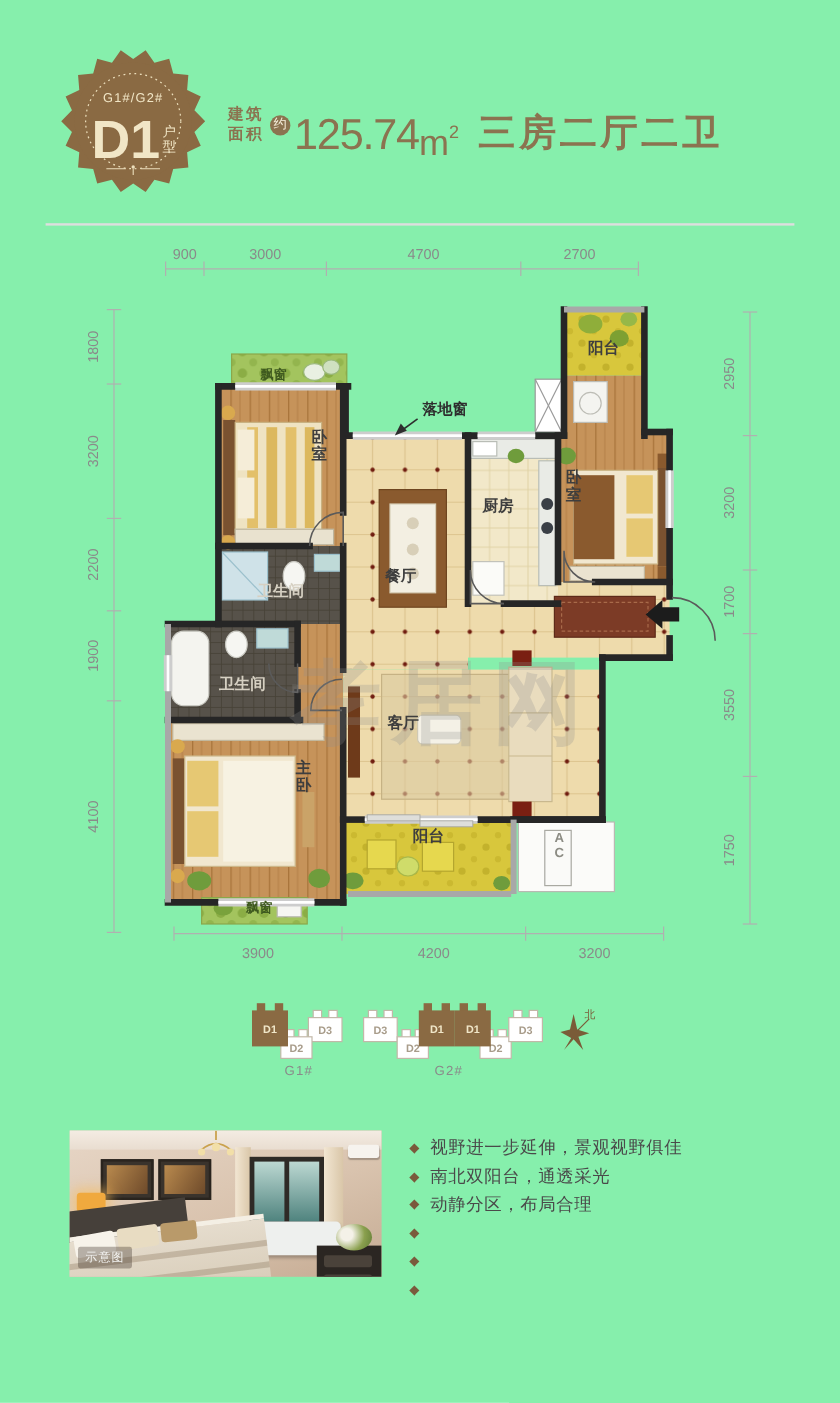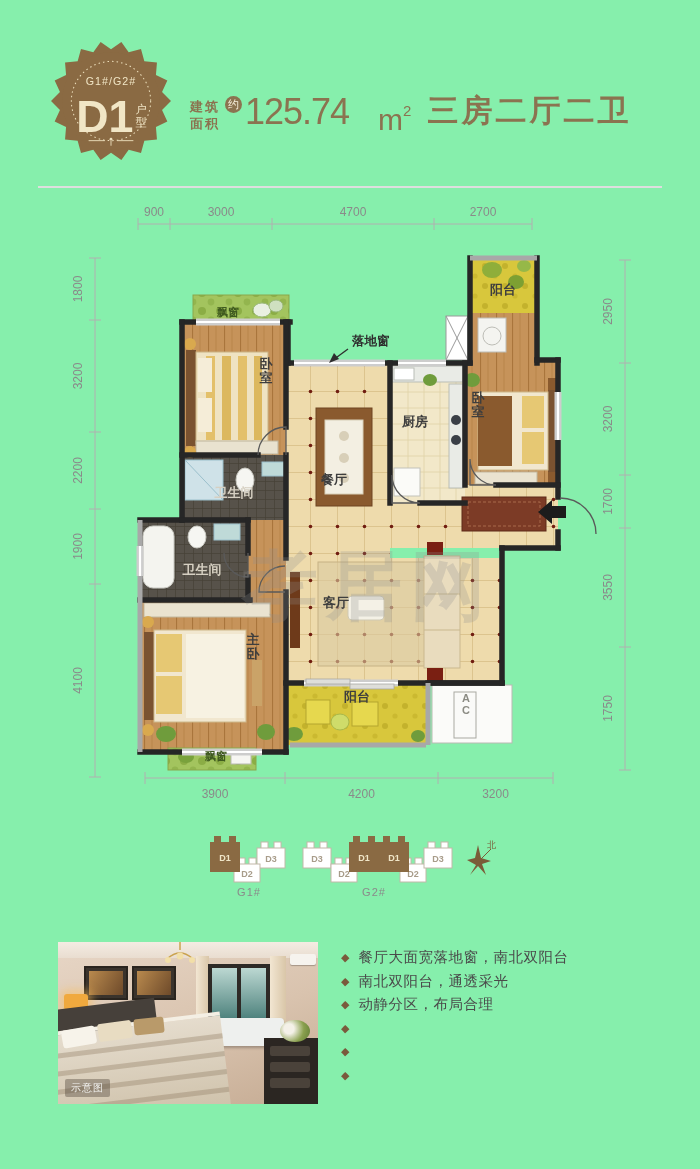--- a/index.html
+++ b/index.html
@@ -3,35 +3,35 @@
 <meta charset="utf-8">
 <style>
   html,body{margin:0;padding:0;background:#ffffff;}
   body{width:700px;height:1169px;position:relative;overflow:hidden;
        font-family:"Liberation Sans",sans-serif;}
   #root{position:absolute;inset:0;background:#86efac;}
 
   
   #badge{position:absolute;left:50px;top:40px;width:122px;height:122px;}
   #title{position:absolute;left:190px;top:86px;display:flex;align-items:flex-start;color:#8b7350;}
-  #area-prefix{font-size:13px;line-height:17px;letter-spacing:2px;font-weight:bold;margin-top:12px;}
+  #area-prefix{font-size:13px;line-height:17px;letter-spacing:2px;font-weight:bold;}
   #approx{width:17px;height:17px;border-radius:50%;background:#8b7350;color:#f6efdc;
           font-size:11px;line-height:17px;text-align:center;margin:10px 3px 0 5px;}
   #area-big{font-size:36px;line-height:52px;letter-spacing:-1px;}
-  #area-unit{font-size:30px;line-height:50px;margin-left:29px;}
+  #area-unit{font-size:30px;line-height:50px;}
   #area-sup{font-size:15px;vertical-align:14px;}
   #layout-desc{font-size:31px;line-height:50px;letter-spacing:3px;margin-left:16px;font-weight:bold;}
   #hdr-divider{position:absolute;left:38px;top:186px;width:624px;height:2px;background:#dedede;}
 
   
   #plan{position:absolute;left:0;top:195px;}
   text{font-family:"Liberation Sans",sans-serif;}
 
   
-  #photo{position:absolute;left:58px;top:942px;width:260px;height:162px;overflow:hidden;
+  #photo{position:absolute;left:58px;top:942px;width:260px;height:122px;overflow:hidden;
          background:linear-gradient(160deg,#e7d6c6 0%,#d9c3ae 55%,#c5ab93 100%);}
   .ph{position:absolute;}
   #ph-ceiling{left:0;top:0;width:260px;height:16px;background:linear-gradient(#f4ece3,#e9ddd0);}
   #ph-frame1{left:26px;top:24px;width:40px;height:30px;background:#3a332c;border:2px solid #2a241e;}
   #ph-frame1 div,#ph-frame2 div{position:absolute;inset:3px;background:linear-gradient(120deg,#b98a4e,#6e4a2a);}
   #ph-frame2{left:74px;top:24px;width:40px;height:30px;background:#3a332c;border:2px solid #2a241e;}
   #ph-window{left:150px;top:22px;width:62px;height:58px;background:#2e2a26;}
   #ph-window .pane{position:absolute;top:4px;width:25px;height:50px;background:linear-gradient(#bcd8d2,#4f837e);}
   #ph-curtL{left:138px;top:14px;width:13px;height:92px;background:linear-gradient(90deg,#f2e6d2,#d9c6a8);}
   #ph-curtR{left:212px;top:14px;width:16px;height:104px;background:linear-gradient(90deg,#f2e6d2,#d9c6a8);}
@@ -440,21 +440,21 @@
         <div style="top:24px;"></div>
         <div style="top:40px;"></div>
     </div>
     <div class="ph" id="ph-flowers"></div>
     <div id="photo-caption">示意图</div>
   </div>
 
   <div id="features">
       <div class="feat">
         <span class="bullet">◆</span>
-        <span class="ftext">餐厅大面宽落地窗，南北双阳台</span>
+        <span class="ftext">视野进一步延伸，景观视野俱佳</span>
       </div>
       <div class="feat">
         <span class="bullet">◆</span>
         <span class="ftext">南北双阳台，通透采光</span>
       </div>
       <div class="feat">
         <span class="bullet">◆</span>
         <span class="ftext">动静分区，布局合理</span>
       </div>
       <div class="feat">

